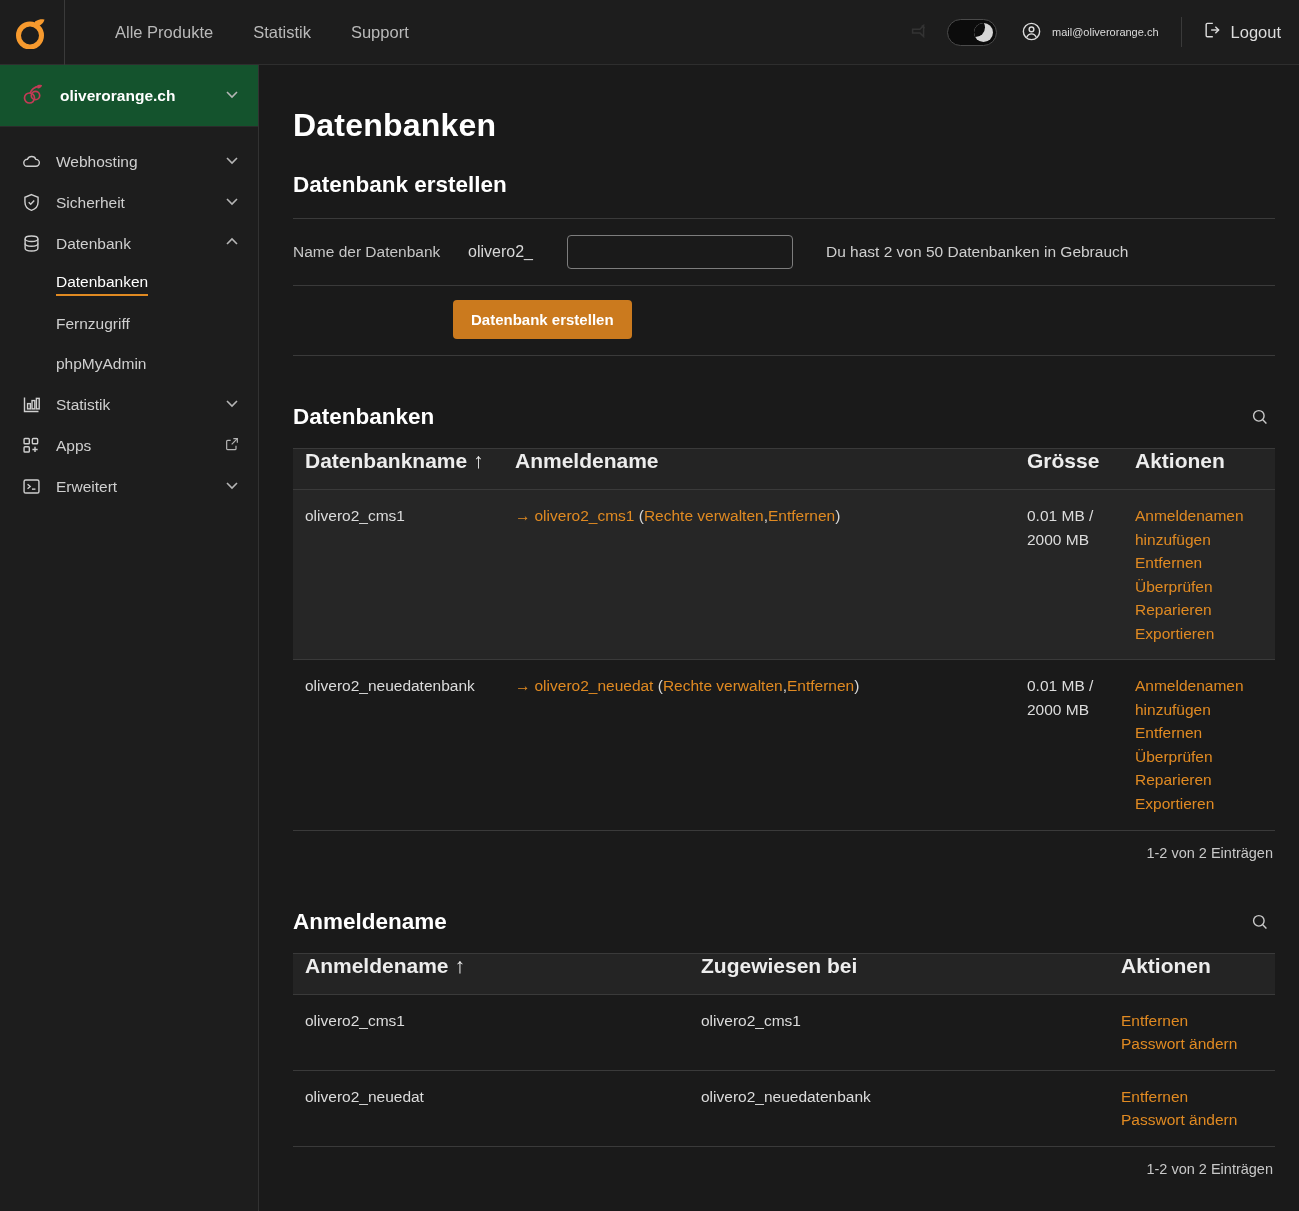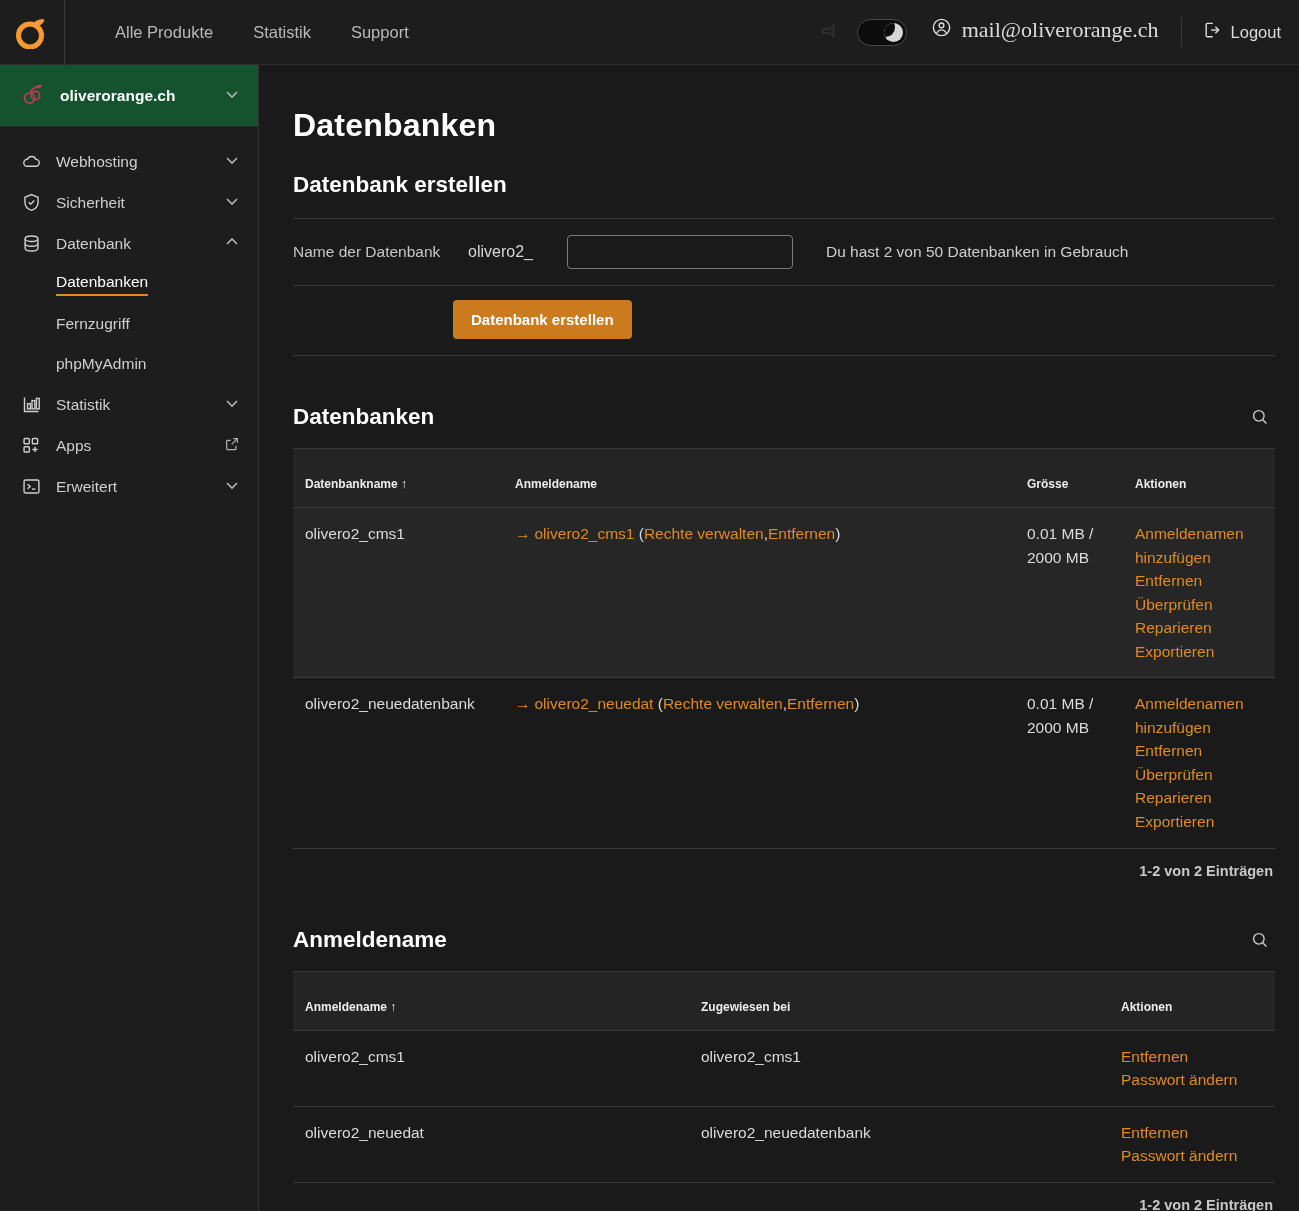--- a/index.html
+++ b/index.html
@@ -84,27 +84,26 @@
   }
   .mode-knob::after {
     content: "";
     position: absolute;
     top: -5px; left: -8px;
     width: 19px; height: 19px;
     border-radius: 50%;
     background: #0c0c0c;
   }
   .user-box {
-    display: flex; align-items: flex-start; gap: 10px;
-    font-size: 22px; color: #dcdcdc;
+    display: flex; align-items: center; gap: 10px;
+    font-size: 11px; color: #dcdcdc;
     padding-right: 22px;
     border-right: 1px solid #3a3a3a;
     height: 30px;
     cursor: pointer;
-    font-family: Liberation Serif, serif;
   }
   .logout-box {
     display: flex; align-items: center; gap: 9px;
     font-size: 16.5px; color: #dcdcdc;
     padding-left: 20px;
     cursor: pointer;
   }
 
   
   .shell { display: flex; height: 1146px; }
@@ -236,24 +235,24 @@
     padding: 11px 18px;
     cursor: pointer;
   }
 
   
   table { width: 100%; border-collapse: collapse; }
   .tbl { margin-top: 16px; }
   .tbl thead tr { background: #242424; }
   .tbl th {
     text-align: left;
-    font-size: 12px;
+    font-size: 21px;
     font-weight: bold;
     color: #ededed;
-    padding: 28px 0 16px 12px;
+    padding: 0 0 16px 12px;
     border-top: 1px solid #3a3a3a;
     border-bottom: 1px solid #3a3a3a;
   }
   .tbl td {
     font-size: 15.5px;
     color: #dcdcdc;
     padding: 14px 0 14px 12px;
     vertical-align: top;
     border-bottom: 1px solid #3a3a3a;
     line-height: 1.52;
@@ -267,21 +266,20 @@
   .col-login { }
   .col-size { width: 108px; }
   .col-actions { width: 152px; }
   .col-name2 { width: 396px; }
   .col-assigned { width: 420px; }
   .pager {
     text-align: right;
     font-size: 14.5px;
     color: #c8c8c8;
     padding: 14px 2px 0 0;
-    font-weight: bold;
   }
 </style>
 </head>
 <body>
 
 <div class="topbar">
   <div class="logo-cell">
     <span class="logo-mark">
       <svg width="34" height="34" viewBox="0 0 34 34">
         <circle cx="15" cy="20.5" r="11.5" fill="none" stroke="#f79a2e" stroke-width="5"></circle>

